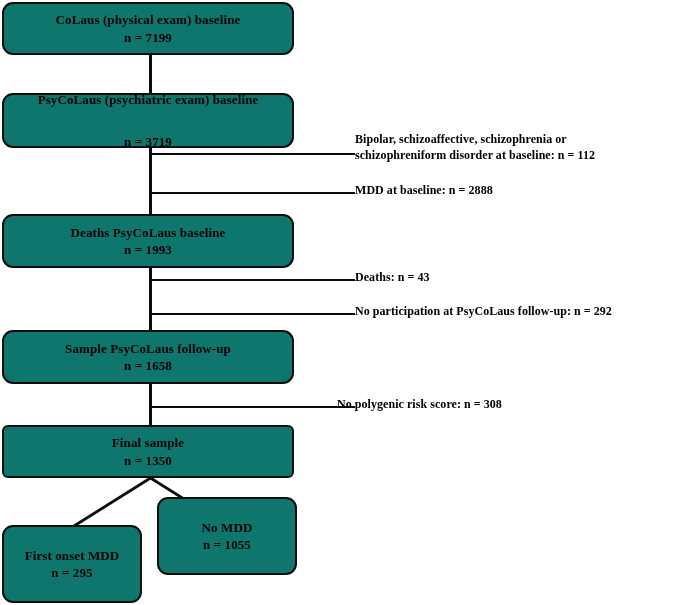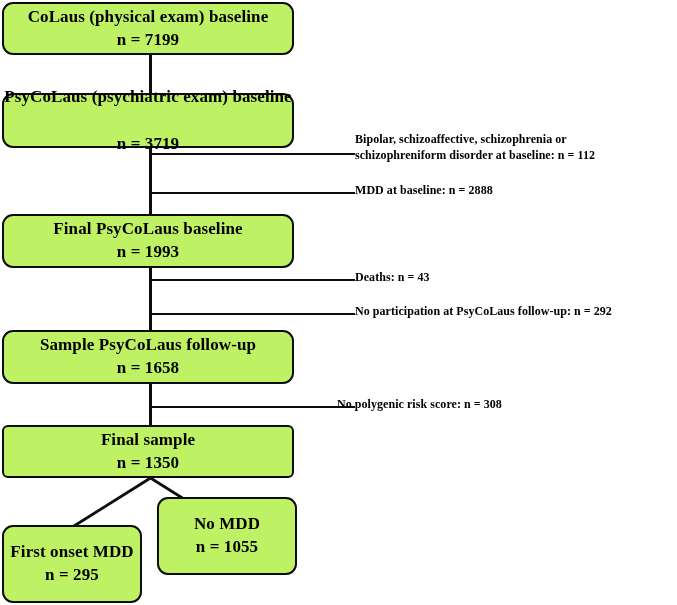--- a/index.html
+++ b/index.html
@@ -17,27 +17,27 @@
     width: 677px;
     height: 605px;
     background: #ffffff;
     overflow: hidden;
   }
   .node {
     position: absolute;
     box-sizing: border-box;
     border: 2.5px solid #0d0d0d;
     border-radius: 11px;
-    background: #bef264;
+    background: #0f766e;
     display: flex;
     flex-direction: column;
     align-items: center;
     justify-content: center;
     text-align: center;
-    font-size: 17px;
+    font-size: 13px;
     font-weight: bold;
     line-height: 1.34;
     letter-spacing: 0.1px;
     z-index: 2;
   }
   .node .line {
     display: block;
     white-space: nowrap;
   }
   .connector {
@@ -94,21 +94,21 @@
     <span class="line">CoLaus (physical exam) baseline</span>
     <span class="line">n = 7199</span>
   </div>
 
   <div class="node" style="left:2px; top:93px; width:292px; height:55px;gap:24px;">
     <span class="line">PsyCoLaus (psychiatric exam) baseline</span>
     <span class="line">n = 3719</span>
   </div>
 
   <div class="node" style="left:2px; top:214px; width:292px; height:54px;">
-    <span class="line">Final PsyCoLaus baseline</span>
+    <span class="line">Deaths PsyCoLaus baseline</span>
     <span class="line">n = 1993</span>
   </div>
 
   <div class="node" style="left:2px; top:330px; width:292px; height:54px;">
     <span class="line">Sample PsyCoLaus follow-up</span>
     <span class="line">n = 1658</span>
   </div>
 
   <div class="node" style="left:2px; top:425px; width:292px; height:53px;border-radius:6px;">
     <span class="line">Final sample</span>

